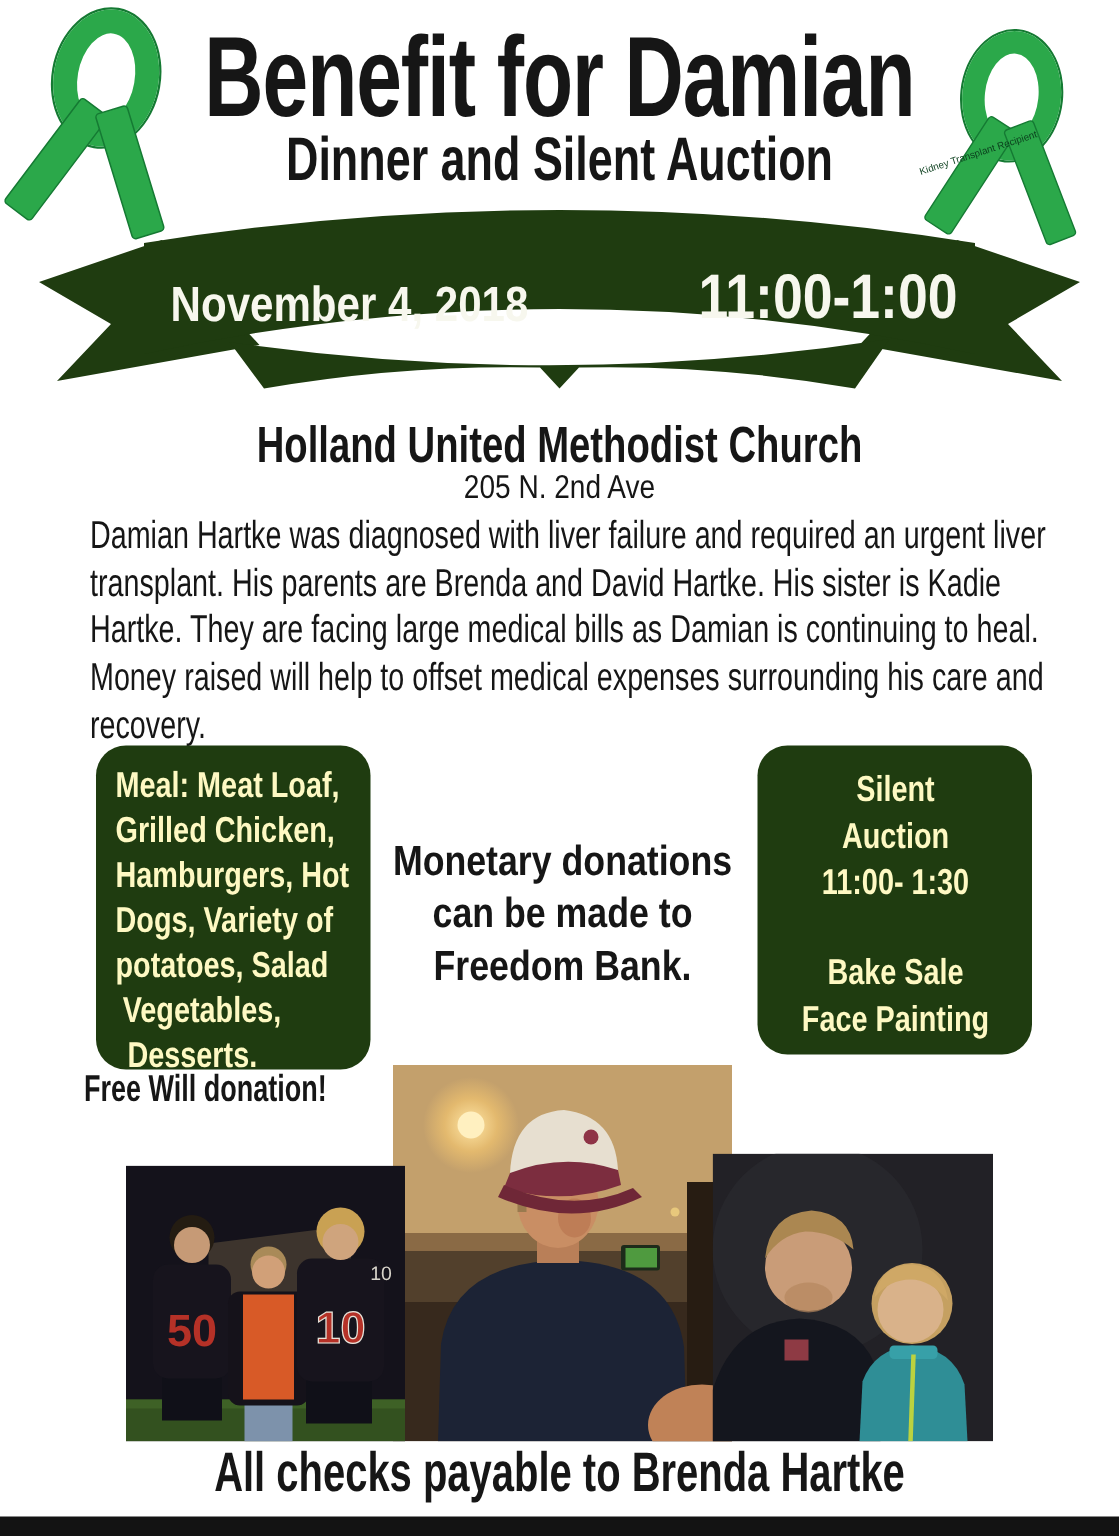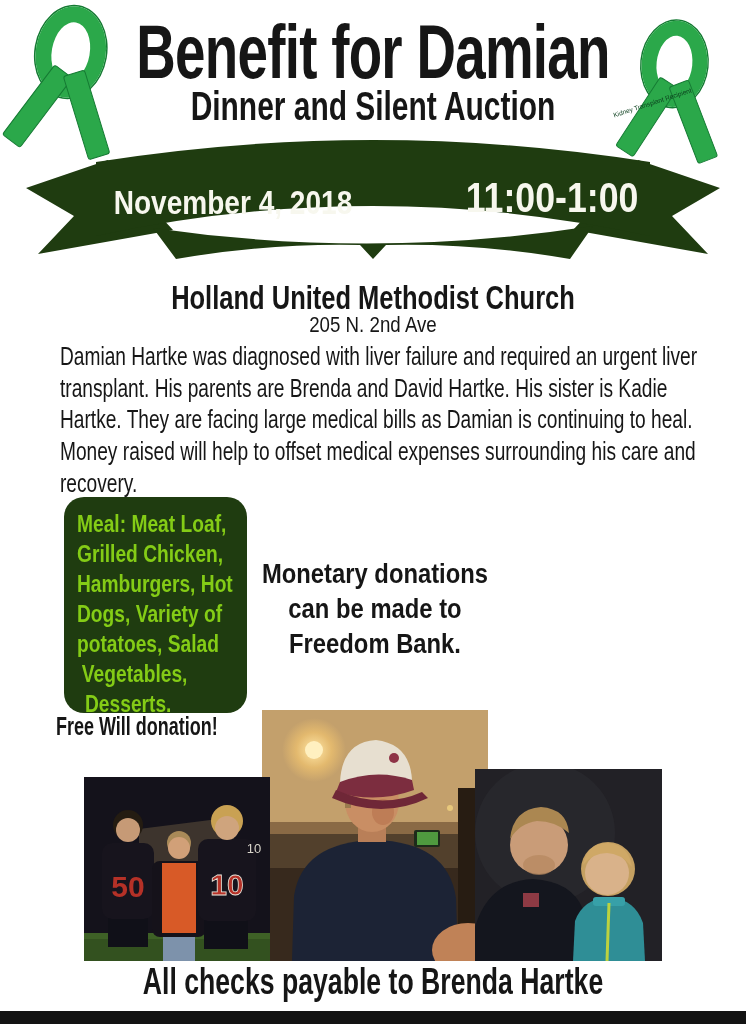--- a/index.html
+++ b/index.html
@@ -63,21 +63,21 @@
   }
 
   
   .about {
     left:60px; top:341px; width:908px;
     font-size:26px; line-height:1.22;
     transform:scaleX(0.736); transform-origin:left top;
   }
 
   
-  .greenbox { background:#1f3c10; border-radius:20px; color:#84cc16; }
+  .greenbox { background:#1f3c10; border-radius:20px; color:#fef9c3; }
   .meal-box { left:64px; top:497px; width:183px; height:216px; }
   .meal-lines { position:absolute; left:13px; top:12px; width:228px;
     transform:scaleX(0.80); transform-origin:left top;
     font-size:24px; line-height:30px; font-weight:bold; }
   .auction-box { left:505px; top:497px; width:183px; height:206px; }
   .auction-lines { position:absolute; left:-22px; top:14px; width:228px; text-align:center;
     transform:scaleX(0.80); transform-origin:center top;
     font-size:24px; line-height:31px; font-weight:bold; }
   .auction-spacer { height:29px; }
 
@@ -151,20 +151,30 @@
       <div style="padding-left:10px">Desserts.</div>
     </div>
   </div>
 
   <div class="abs monetary">
     <div>Monetary donations</div>
     <div>can be made to</div>
     <div>Freedom Bank.</div>
   </div>
 
+  <div class="abs greenbox auction-box">
+    <div class="auction-lines">
+      <div>Silent</div>
+      <div>Auction</div>
+      <div>11:00- 1:30</div>
+      <div class="auction-spacer"></div>
+      <div>Bake Sale</div>
+      <div>Face Painting</div>
+    </div>
+  </div>
 
   <div class="abs free-will">Free Will donation!</div>
 
   <div class="abs photo photo-center">
     <svg width="226" height="251" viewBox="0 0 226 251">
       <defs>
         <radialGradient id="glow" cx="50%" cy="50%" r="50%">
           <stop offset="0%" stop-color="#ffe6a6"></stop>
           <stop offset="55%" stop-color="#e3b96e"></stop>
           <stop offset="100%" stop-color="#c3a06c"></stop>

